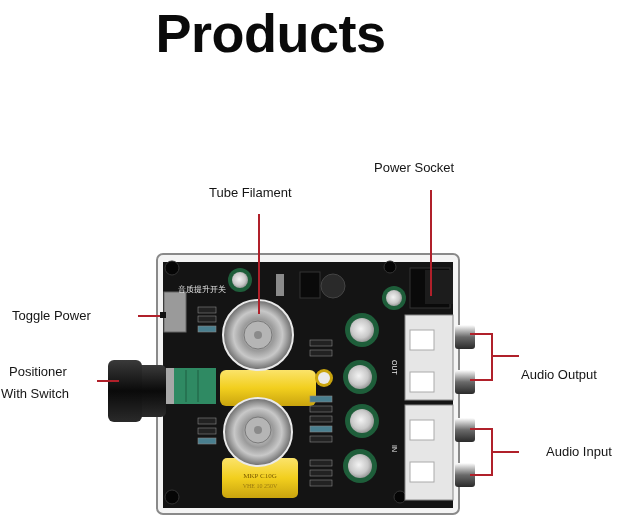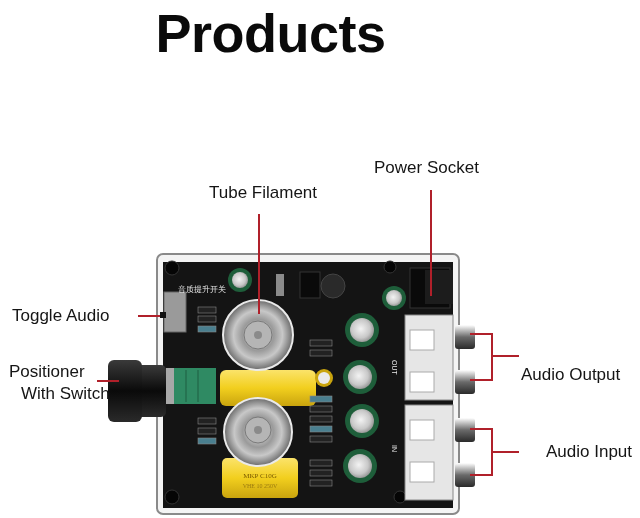--- a/index.html
+++ b/index.html
@@ -3,21 +3,21 @@
 <meta charset="utf-8">
 <style>
   * { margin: 0; padding: 0; box-sizing: border-box; }
   html, body { width: 640px; height: 518px; background: #ffffff; overflow: hidden; }
   body { position: relative; font-family: "Liberation Sans", "DejaVu Sans", sans-serif; color: #111; }
   .title {
     position: absolute; left: 0; top: 2px; width: 541px; text-align: center;
     font-size: 54px; font-weight: bold; letter-spacing: -0.5px; color: #0a0a0a;
   }
   .label {
-    position: absolute; font-size: 17px; color: #151515; white-space: nowrap; line-height: 21px;
+    position: absolute; font-size: 13px; color: #151515; white-space: nowrap; line-height: 21px;
   }
   .line { position: absolute; background: #b0202a; }
   svg.board { position: absolute; left: 0; top: 0; }
 </style>
 </head>
 <body>
 
 <div class="title">Products</div>
 
 <svg class="board" width="640" height="518" viewBox="0 0 640 518">
@@ -160,17 +160,17 @@
 <div class="line" style="left:491px; top:333px; width:2px; height:48px;"></div>
 <div class="line" style="left:491px; top:355px; width:28px; height:2px;"></div>
 
 <div class="line" style="left:470px; top:428px; width:22px; height:2px;"></div>
 <div class="line" style="left:470px; top:474px; width:22px; height:2px;"></div>
 <div class="line" style="left:491px; top:428px; width:2px; height:48px;"></div>
 <div class="line" style="left:491px; top:451px; width:28px; height:2px;"></div>
 
 <div class="label" style="left:374px; top:157px;">Power Socket</div>
 <div class="label" style="left:197px; top:182px;margin-left:12px;">Tube Filament</div>
-<div class="label" style="left:12px; top:305px;">Toggle Audio</div>
+<div class="label" style="left:12px; top:305px;">Toggle Power</div>
 <div class="label" style="left:9px; top:361px;">Positioner</div>
-<div class="label" style="left:1px; top:383px;margin-left:20px;">With Switch</div>
+<div class="label" style="left:1px; top:383px;">With Switch</div>
 <div class="label" style="left:521px; top:364px;">Audio Output</div>
 <div class="label" style="left:546px; top:441px;">Audio Input</div>
 
 </body></html>

